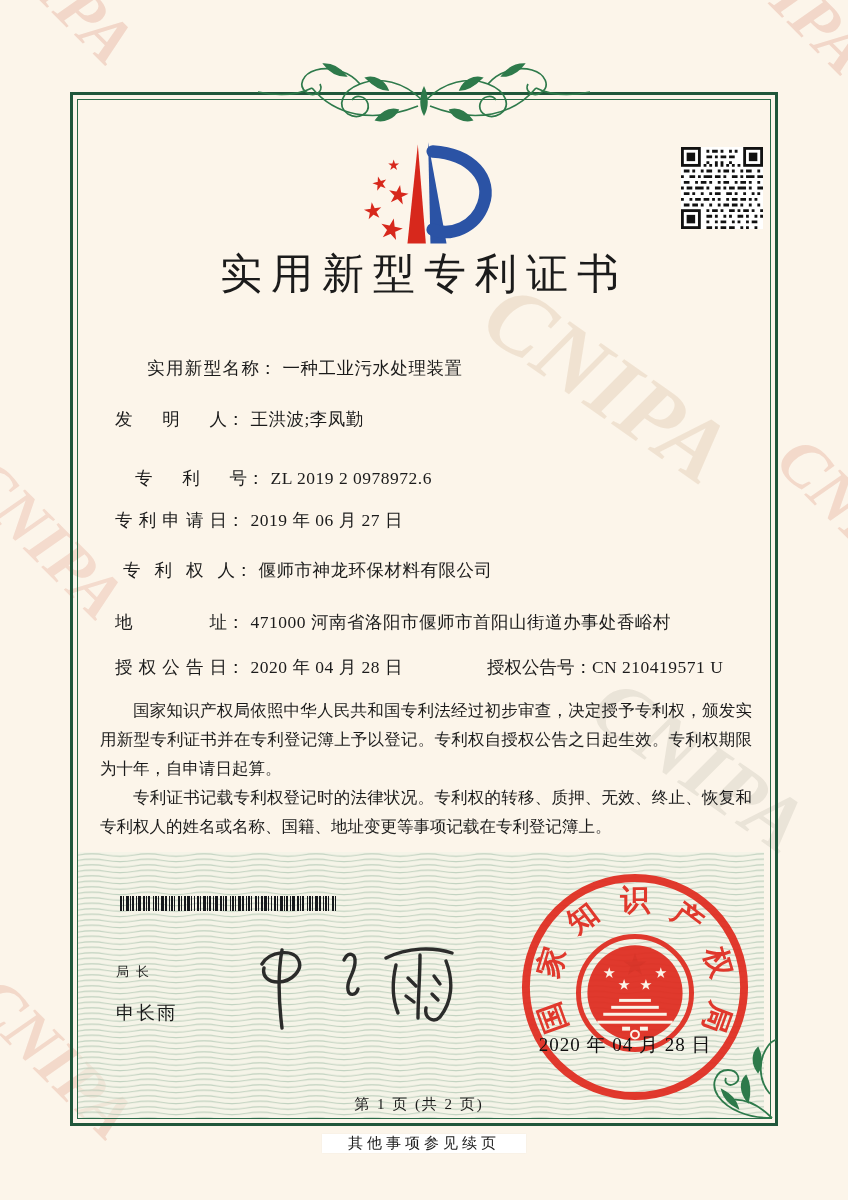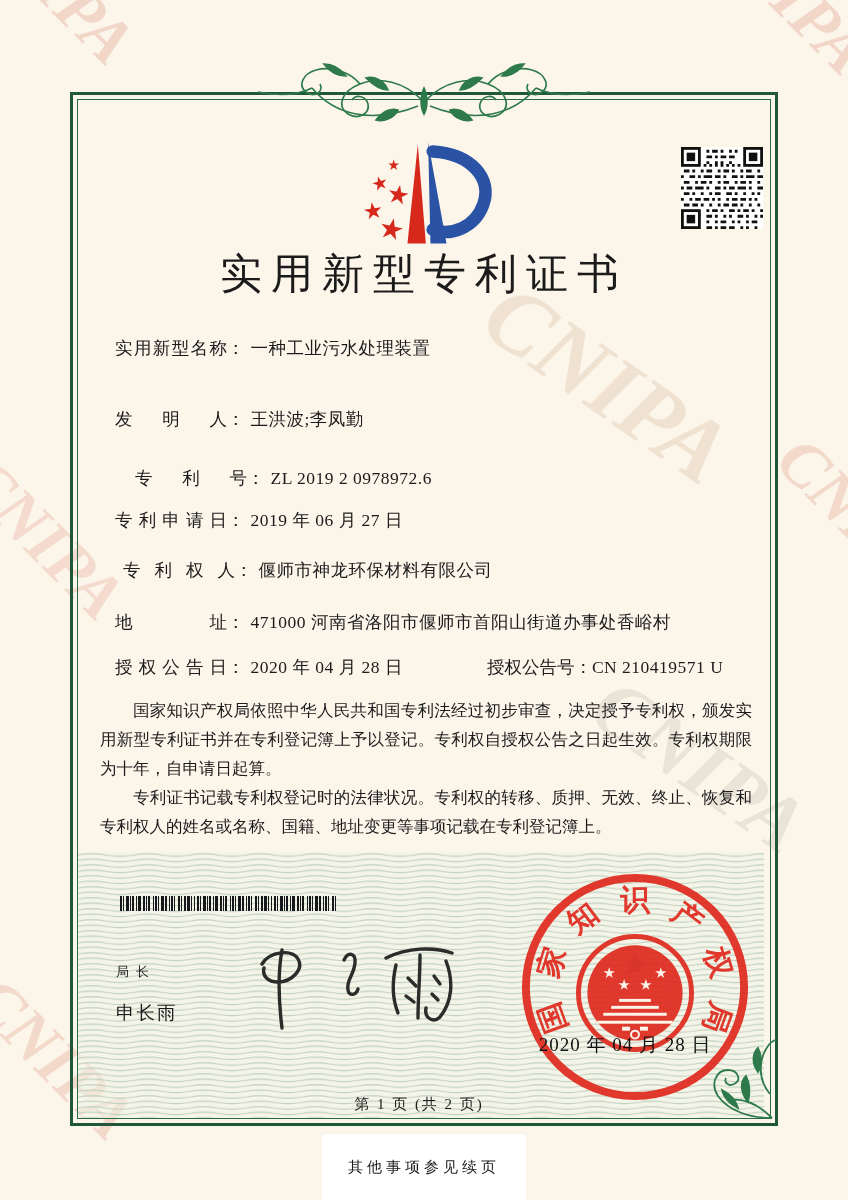--- a/index.html
+++ b/index.html
@@ -34,21 +34,21 @@
   .barcode{position:absolute;left:120px;top:896px;z-index:3;}
   .director-title{position:absolute;left:116px;top:963px;font-size:13px;letter-spacing:7px;}
   .director-name{position:absolute;left:116px;top:1000px;font-size:18.5px;letter-spacing:2px;}
   .signature{position:absolute;left:248px;top:938px;z-index:3;}
   .seal{position:absolute;left:516px;top:868px;z-index:3;}
   .seal-date{position:absolute;left:520px;top:1032px;width:210px;text-align:center;
       font-size:19px;letter-spacing:1px;z-index:4;color:#111;}
   .page-indicator{position:absolute;left:0;right:10px;top:1095px;text-align:center;
       font-size:15px;letter-spacing:2px;}
   .footer-note{position:absolute;left:0;right:0;top:1134px;text-align:center;}
-  .footer-note span{display:inline-block;background:#ffffff;padding:24px 26px;
+  .footer-note span{display:inline-block;background:#ffffff;padding:0 26px;
       font-size:15px;letter-spacing:4px;box-shadow:0 0 2px rgba(0,0,0,0.04);}
 </style>
 </head>
 <body>
 
 <div class="page">
 
   <div class="wm" style="left:-45px;top:-55px;font-size:66px;color:rgba(222,152,130,0.32);transform:rotate(45deg);">CNIPA</div>
   <div class="wm" style="left:690px;top:-45px;font-size:66px;color:rgba(222,152,130,0.32);transform:rotate(45deg);">CNIPA</div>
   <div class="wm" style="left:470px;top:330px;font-size:92px;color:rgba(226,205,180,0.45);transform:rotate(35deg);">CNIPA</div>
@@ -140,21 +140,21 @@
         <line x1="1" y1="20.5" x2="28" y2="20.5" stroke-dasharray="2 1 2 1 1 2 1 2 1 1"></line>
         <line x1="9" y1="22.5" x2="29" y2="22.5" stroke-dasharray="1 1 2 1 1 2 2 1"></line>
         <line x1="9" y1="24.5" x2="29" y2="24.5" stroke-dasharray="2 1 1 2 1 1 1 2"></line>
         <line x1="9" y1="26.5" x2="29" y2="26.5" stroke-dasharray="1 2 1 1 2 2 1 1"></line>
         <line x1="9" y1="28.5" x2="28" y2="28.5" stroke-dasharray="2 1 1 1 2 1 2"></line>
       </g>
     </svg>
 
     <div class="title">实用新型专利证书</div>
 
-    <div class="frow" style="top:336px;">
+    <div class="frow" style="top:356px;margin-left:32px;">
       <span class="flabel">实用新型名称</span><span class="fcolon">：</span><span class="fval">一种工业污水处理装置</span>
     </div>
     <div class="frow" style="top:407px;">
       <span class="flabel">发明人</span><span class="fcolon">：</span><span class="fval">王洪波;李凤勤</span>
     </div>
     <div class="frow" style="top:466px;margin-left:20px;">
       <span class="flabel">专利号</span><span class="fcolon">：</span><span class="fval">ZL 2019 2 0978972.6</span>
     </div>
     <div class="frow" style="top:508px;">
       <span class="flabel">专利申请日</span><span class="fcolon">：</span><span class="fval">2019 年 06 月 27 日</span>

